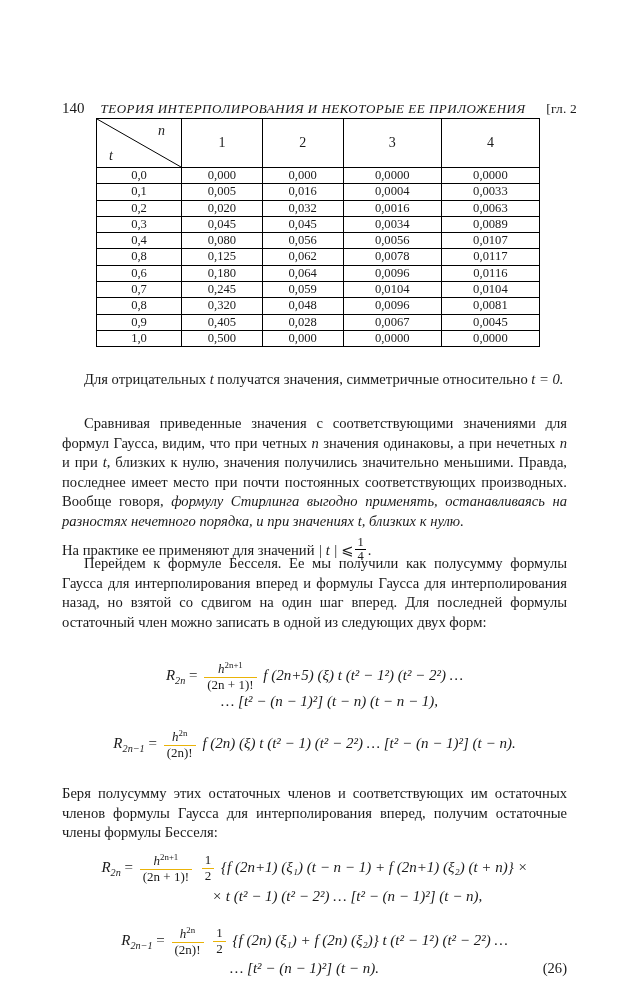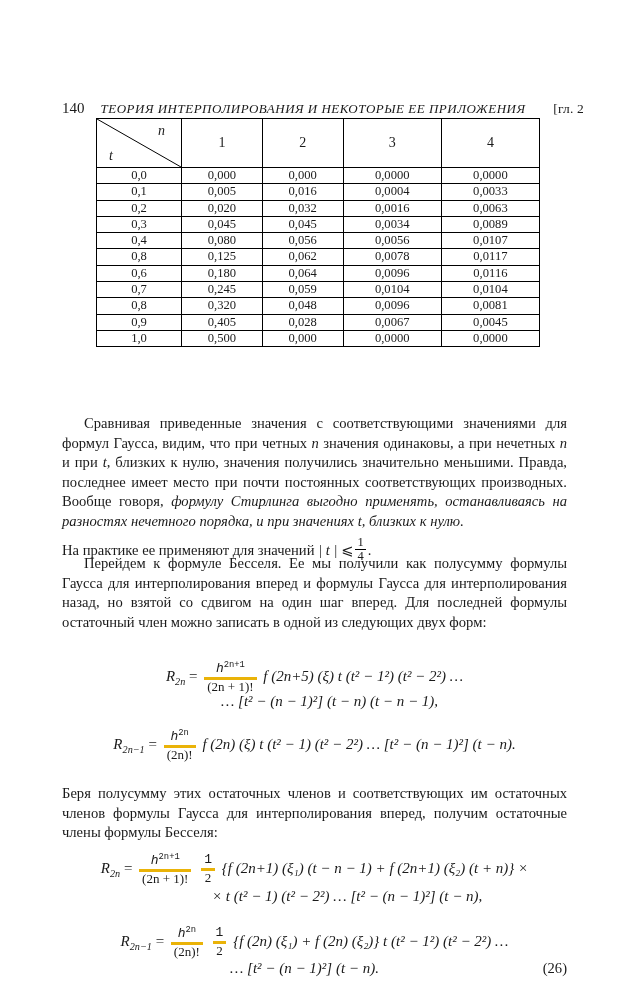--- a/index.html
+++ b/index.html
@@ -20,21 +20,21 @@
     width: 629px;
     height: 1000px;
     padding: 0;
     box-sizing: border-box;
   }
   
   .runhead {
     position: absolute;
     top: 78px;
     left: 62px;
-    right: 45px;
+    right: 52px;
     display: flex;
     align-items: baseline;
     font-size: 12.5px;
     letter-spacing: .2px;
     white-space: nowrap;
   }
   .runhead .pagenum {
     font-size: 15px;
     margin-right: 16px;
     letter-spacing: 0;
@@ -142,21 +142,21 @@
   .fml-line { position: relative; white-space: nowrap; }
   .lhs { font-style: italic; }
   .frac {
     display: inline-block;
     vertical-align: middle;
     text-align: center;
     line-height: 1.15;
     margin: 0 3px;
     font-size: 13px;
   }
-  .frac .num { display: block; border-bottom: 3px solid #eab308; padding: 0 3px; font-family: Liberation Mono, monospace; }
+  .frac .num { display: block; border-bottom: 1px solid #eab308; padding: 0 3px; }
   .frac .den { display: block; padding: 0 3px; }
   sup, sub { font-size: 0.68em; }
   .eqnum { position: absolute; right: 0; font-size: 14.6px; }
   .f1 { top: 660px; }
   .f2 { top: 693px; left: 221px; width: 337px; }
   .f3 { top: 728px; }
   .f4 { top: 852px; }
   .f5 { top: 888px; }
   .f6 { top: 925px; }
   .f7 { top: 960px; left: 230px; width: 337px; }
@@ -265,20 +265,23 @@
           <td>1,0</td>
           <td>0,500</td>
           <td>0,000</td>
           <td>0,0000</td>
           <td>0,0000</td>
         </tr>
       </tbody>
     </table>
   </div>
 
+  <div class="text blk1">
+    <p><span>Для отрицательных </span><i class="it">t</i><span> получатся значения, симметричные относительно </span><i class="it">t = 0.</i></p>
+  </div>
 
   <div class="text blk2">
     <p><span>Сравнивая приведенные значения с соответствующими значениями для формул Гаусса, видим, что при четных </span><i class="it">n</i><span> значения одинаковы, а при нечетных </span><i class="it">n</i><span> и при </span><i class="it">t</i><span>, близких к нулю, значения получились значительно меньшими. Правда, последнее имеет место при почти постоянных соответствующих производных. Вообще говоря, </span><i class="it">формулу Стирлинга выгодно применять, останавливаясь на разностях нечетного порядка, и при значениях t, близких к нулю.</i></p>
     <p class="noind" style="margin-top:4px;"><span>На практике ее применяют для значений </span><i class="it">| t |</i>&nbsp;<span>⩽</span><span class="frac-inline"><span class="num">1</span><span class="den">4</span></span><span>.</span></p>
   </div>
 
   <div class="text blk3">
     <p>Перейдем к формуле Бесселя. Ее мы получили как полусумму формулы Гаусса для интерполирования вперед и формулы Гаусса для интерполирования назад, но взятой со сдвигом на один шаг вперед. Для последней формулы остаточный член можно записать в одной из следующих двух форм:</p>
   </div>
 

